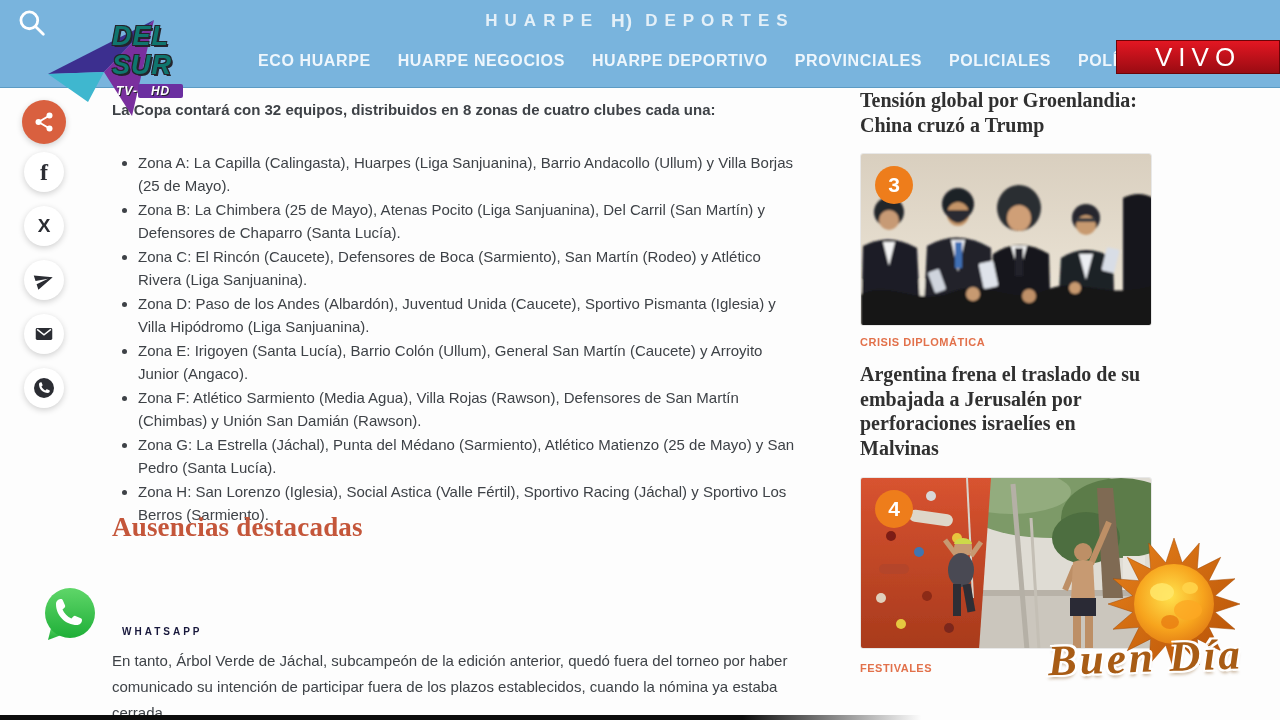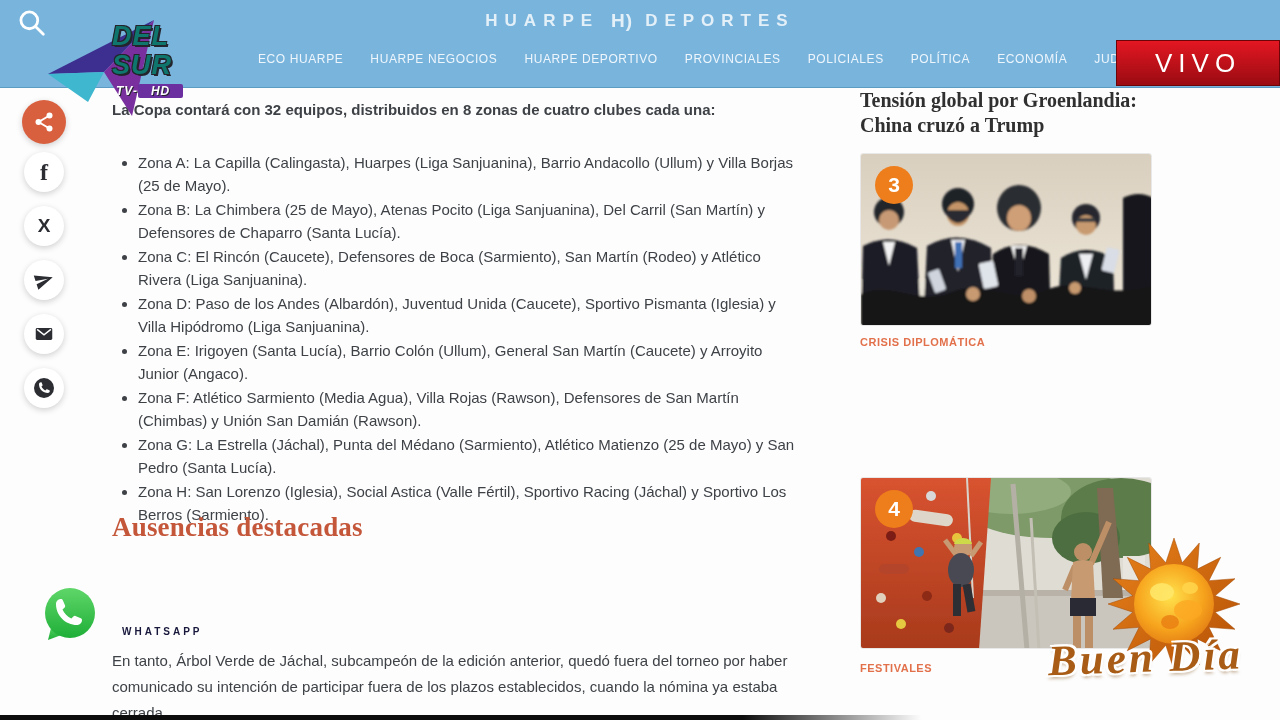--- a/index.html
+++ b/index.html
@@ -9,23 +9,23 @@
 
   
   .topbar { position:absolute; left:0; top:0; width:1280px; height:88px;
             background:#79b4dd; border-bottom:1px solid #5c9bc4; z-index:10; }
   .search-btn { position:absolute; left:16px; top:7px; width:32px; height:32px; cursor:pointer; }
   .brand { position:absolute; left:50%; top:10px; transform:translateX(-50%);
            display:flex; align-items:center; gap:12px; color:rgba(255,255,255,.8);
            font-size:17px; font-weight:bold; letter-spacing:7px; white-space:nowrap; }
   .brand .brand-ico { font-size:19px; letter-spacing:1px; }
   .mainnav { position:absolute; left:258px; top:52px; width:800px; display:flex; gap:27px; }
-  .mainnav a { color:#eef6fc; font-size:12px; font-weight:normal; letter-spacing:.6px;
+  .mainnav a { color:#eef6fc; font-size:16px; font-weight:bold; letter-spacing:.6px;
                text-decoration:none; white-space:nowrap; }
-  .vivo { position:absolute; right:0; top:40px; width:164px; height:46px;
+  .vivo { position:absolute; right:0; top:40px; width:164px; height:34px;
           background:linear-gradient(#e31722,#9a0b12); border:1px solid #6c0408;
           color:#fff; font-size:26px; letter-spacing:6px; display:flex; align-items:center;
           padding-left:38px; }
 
   
   .delsur { position:absolute; left:42px; top:14px; width:195px; height:104px; z-index:60; }
   .delsur svg { position:absolute; left:0; top:2px; }
   .ds-txt { position:absolute; left:70px; top:8px; color:#0f766e; font-style:italic; font-weight:bold;
             font-size:27px; line-height:29px; letter-spacing:1px;
             text-shadow:2px 2px 0 #24242c, -1px -1px 0 #24242c, 1px -1px 0 #24242c, -1px 1px 0 #24242c; }
@@ -242,20 +242,21 @@
           <rect x="70" y="116" width="12" height="22" rx="2" fill="#cfd4dd" transform="rotate(-20 76 127)"></rect>
           <circle cx="112" cy="140" r="7" fill="#c79a71"></circle>
           <circle cx="168" cy="142" r="7" fill="#bf9068"></circle>
           <circle cx="214" cy="134" r="6" fill="#c89a70"></circle>
         </g>
       </svg>
       <div class="rank">3</div>
     </figure>
 
     <div class="cat" style="top:248px">CRISIS DIPLOMÁTICA</div>
+    <h3 class="sb-title" style="top:274px">Argentina frena el traslado de su embajada a Jerusalén por perforaciones israelíes en Malvinas</h3>
 
     <figure class="sb-img" style="top:389px; height:172px">
       <svg width="292" height="172" viewBox="0 0 292 172">
         <defs>
           <linearGradient id="wallg" x1="0" y1="0" x2="0" y2="1">
             <stop offset="0" stop-color="#d85330"></stop>
               <stop offset="1" stop-color="#a83a1c"></stop>
           </linearGradient>
           <filter id="soft2">
               <feGaussianBlur stdDeviation="0.7"></feGaussianBlur>

